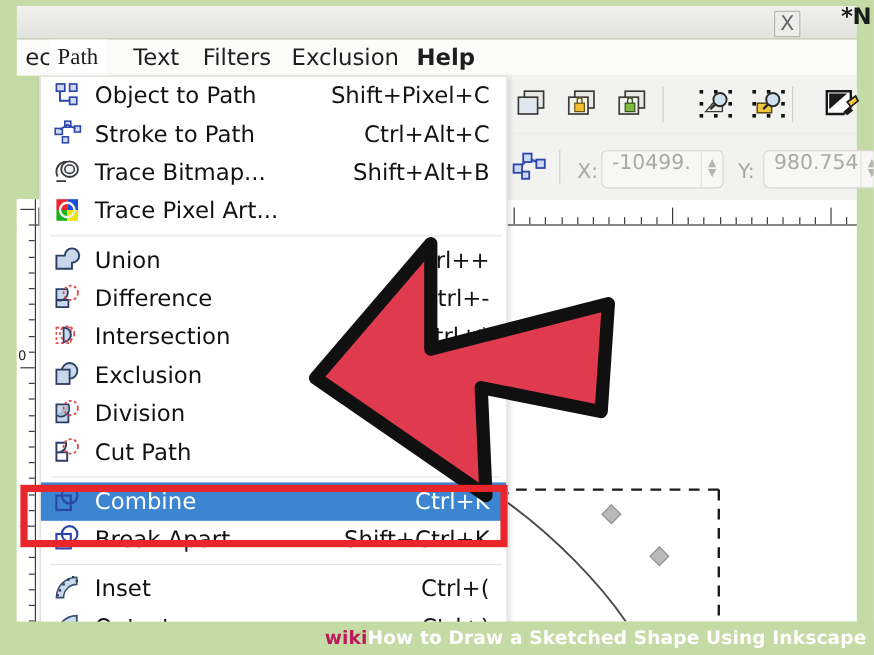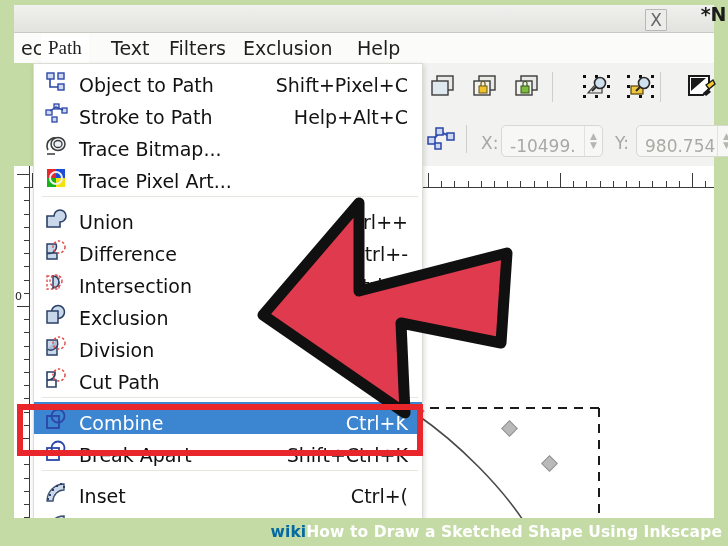--- a/index.html
+++ b/index.html
@@ -56,21 +56,21 @@
   .toolbar-sel {
     position: absolute; left: 420px; top: 111px; width: 294px; height: 55px;
     background: #f2f2f0;
   }
   .coord-label {
     position: absolute; font-size: 17px; color: #a8a8a3;
   }
   .spin {
     position: absolute; top: 14px; height: 32px;
     border: 1px solid #d8d8d2; border-radius: 5px; background: #f7f7f5;
-    display: flex; align-items: flex-end;
+    display: flex; align-items: flex-start;
   }
   .spin .val {
     flex: 1; padding-left: 8px; font-size: 17px; color: #aaaaa4;
     white-space: nowrap; overflow: hidden;
   }
   .spin .arrows {
     width: 18px; height: 100%; display: flex; flex-direction: column;
     justify-content: center; align-items: center; color: #b6b6b0; font-size: 9px;
     line-height: 9px; border-left: 1px solid #e2e2dc;
   }
@@ -98,21 +98,21 @@
   }
 
   
   .dropdown {
     position: absolute; left: 33px; top: 63px; width: 390px; height: 478px;
     background: #ffffff; border: 1px solid #dcdcd6;
     box-shadow: 1px 2px 5px rgba(0,0,0,0.16);
     overflow: hidden;
   }
   .mrow {
-    position: relative; height: 32px; display: flex; align-items: flex-end;
+    position: relative; height: 32px; display: flex; align-items: center;
     padding-left: 10px; font-size: 19px; color: #111;
   }
   .mrow .micon {
     width: 30px; height: 26px; flex: 0 0 30px; position: relative;
     margin-right: 5px;
   }
   .mrow .mlabel { flex: 1; white-space: nowrap; }
   .mrow .mkey { color: #141414; padding-right: 14px; white-space: nowrap; }
   .mrow.selected { background: #3c85d0; color: #ffffff; }
   .mrow.selected .mlabel, .mrow.selected .mkey { color: #ffffff; }
@@ -134,21 +134,21 @@
   
   .footer {
     position: absolute; left: 0; bottom: 0; width: 728px; height: 28px;
     background: #c5dba6; display: flex; align-items: center;
     justify-content: flex-end; padding-right: 6px;
   }
   .footer .wm {
     font-size: 15.5px; font-weight: bold; color: #ffffff; white-space: nowrap;
     letter-spacing: 0.1px;
   }
-  .footer .wm .wiki { color: #0369a1; }
+  .footer .wm .wiki { color: #be185d; }
 </style>
 </head>
 <body>
 
 <div id="root">
 
   <div class="canvas">
     <svg width="700" height="330">
 
       <path d="M 585,220 L 585,362 M 585,220 L 400,220" stroke="#1a1a1a" stroke-width="2" stroke-dasharray="9,7" fill="none"></path>
@@ -265,21 +265,21 @@
   </div>
   <div class="doc-title">*N</div>
 
   <div class="menubar">
     <div id="menubar-items">
         <div class="menu-item" style="left: 0px;">ect</div>
         <div class="menu-item active" style="left: 27px; font-family: Liberation Serif, serif;">Path</div>
         <div class="menu-item" style="left: 90px;">Text</div>
         <div class="menu-item" style="left: 148px;">Filters</div>
         <div class="menu-item" style="left: 222px;">Exclusion</div>
-        <div class="menu-item" style="left: 336px;">Help</div>
+        <div class="menu-item" style="left: 326px; font-weight: bold;">Help</div>
       </div>
   </div>
 
   <div class="toolbar-top">
     <div class="tsep" style="left:132px"></div>
     <div class="tsep" style="left:240px"></div>
 
     <div class="tbtn" style="left:8px">
       <svg width="34" height="32" viewBox="0 0 34 32">
         <rect x="9" y="5" width="16" height="14" fill="#e9e9e6" stroke="#3b3b3b" stroke-width="1.4"></rect>
@@ -391,30 +391,31 @@
         </div>
         <div class="mrow">
           <span class="micon"><svg width="26" height="24" viewBox="0 0 26 24">
               <rect x="2" y="8" width="6" height="5" fill="#cfd9f0" stroke="#2b46a8" stroke-width="1.3"></rect>
               <rect x="10" y="2" width="5" height="5" fill="#cfd9f0" stroke="#2b46a8" stroke-width="1.3"></rect>
               <rect x="18" y="6" width="5" height="5" fill="#cfd9f0" stroke="#2b46a8" stroke-width="1.3"></rect>
               <rect x="8" y="15" width="5" height="5" fill="#cfd9f0" stroke="#2b46a8" stroke-width="1.3"></rect>
               <path d="M6,9 L12,5 L19,8" stroke="#2b46a8" stroke-width="1.4" fill="none"></path>
             </svg></span>
           <span class="mlabel">Stroke to Path</span>
-          <span class="mkey">Help+Alt+C</span>
+          <span class="mkey">Ctrl+Alt+C</span>
         </div>
         <div class="mrow">
           <span class="micon"><svg width="26" height="24" viewBox="0 0 26 24">
               <path d="M4,16 a8,8 0 1 1 14,-8" fill="none" stroke="#3a3a3a" stroke-width="1.6"></path>
               <ellipse cx="14" cy="10" rx="7" ry="6.5" fill="#eef1f5" stroke="#3a3a3a" stroke-width="1.5"></ellipse>
               <ellipse cx="14" cy="10" rx="4" ry="3.5" fill="none" stroke="#3a3a3a" stroke-width="1.3"></ellipse>
               <path d="M3,20 h8" stroke="#3a3a3a" stroke-width="1.5"></path>
             </svg></span>
           <span class="mlabel">Trace Bitmap...</span>
+          <span class="mkey">Shift+Alt+B</span>
         </div>
         <div class="mrow">
           <span class="micon"><svg width="26" height="24" viewBox="0 0 26 24">
               <rect x="3" y="3" width="9" height="9" fill="#e8272e"></rect>
               <rect x="12" y="3" width="9" height="9" fill="#1b4ed8"></rect>
               <rect x="3" y="12" width="9" height="9" fill="#18b21c"></rect>
               <rect x="12" y="12" width="9" height="9" fill="#f2e30d"></rect>
               <circle cx="12" cy="12" r="6" fill="none" stroke="#f0f0f0" stroke-width="2"></circle>
             </svg></span>
           <span class="mlabel">Trace Pixel Art...</span>

